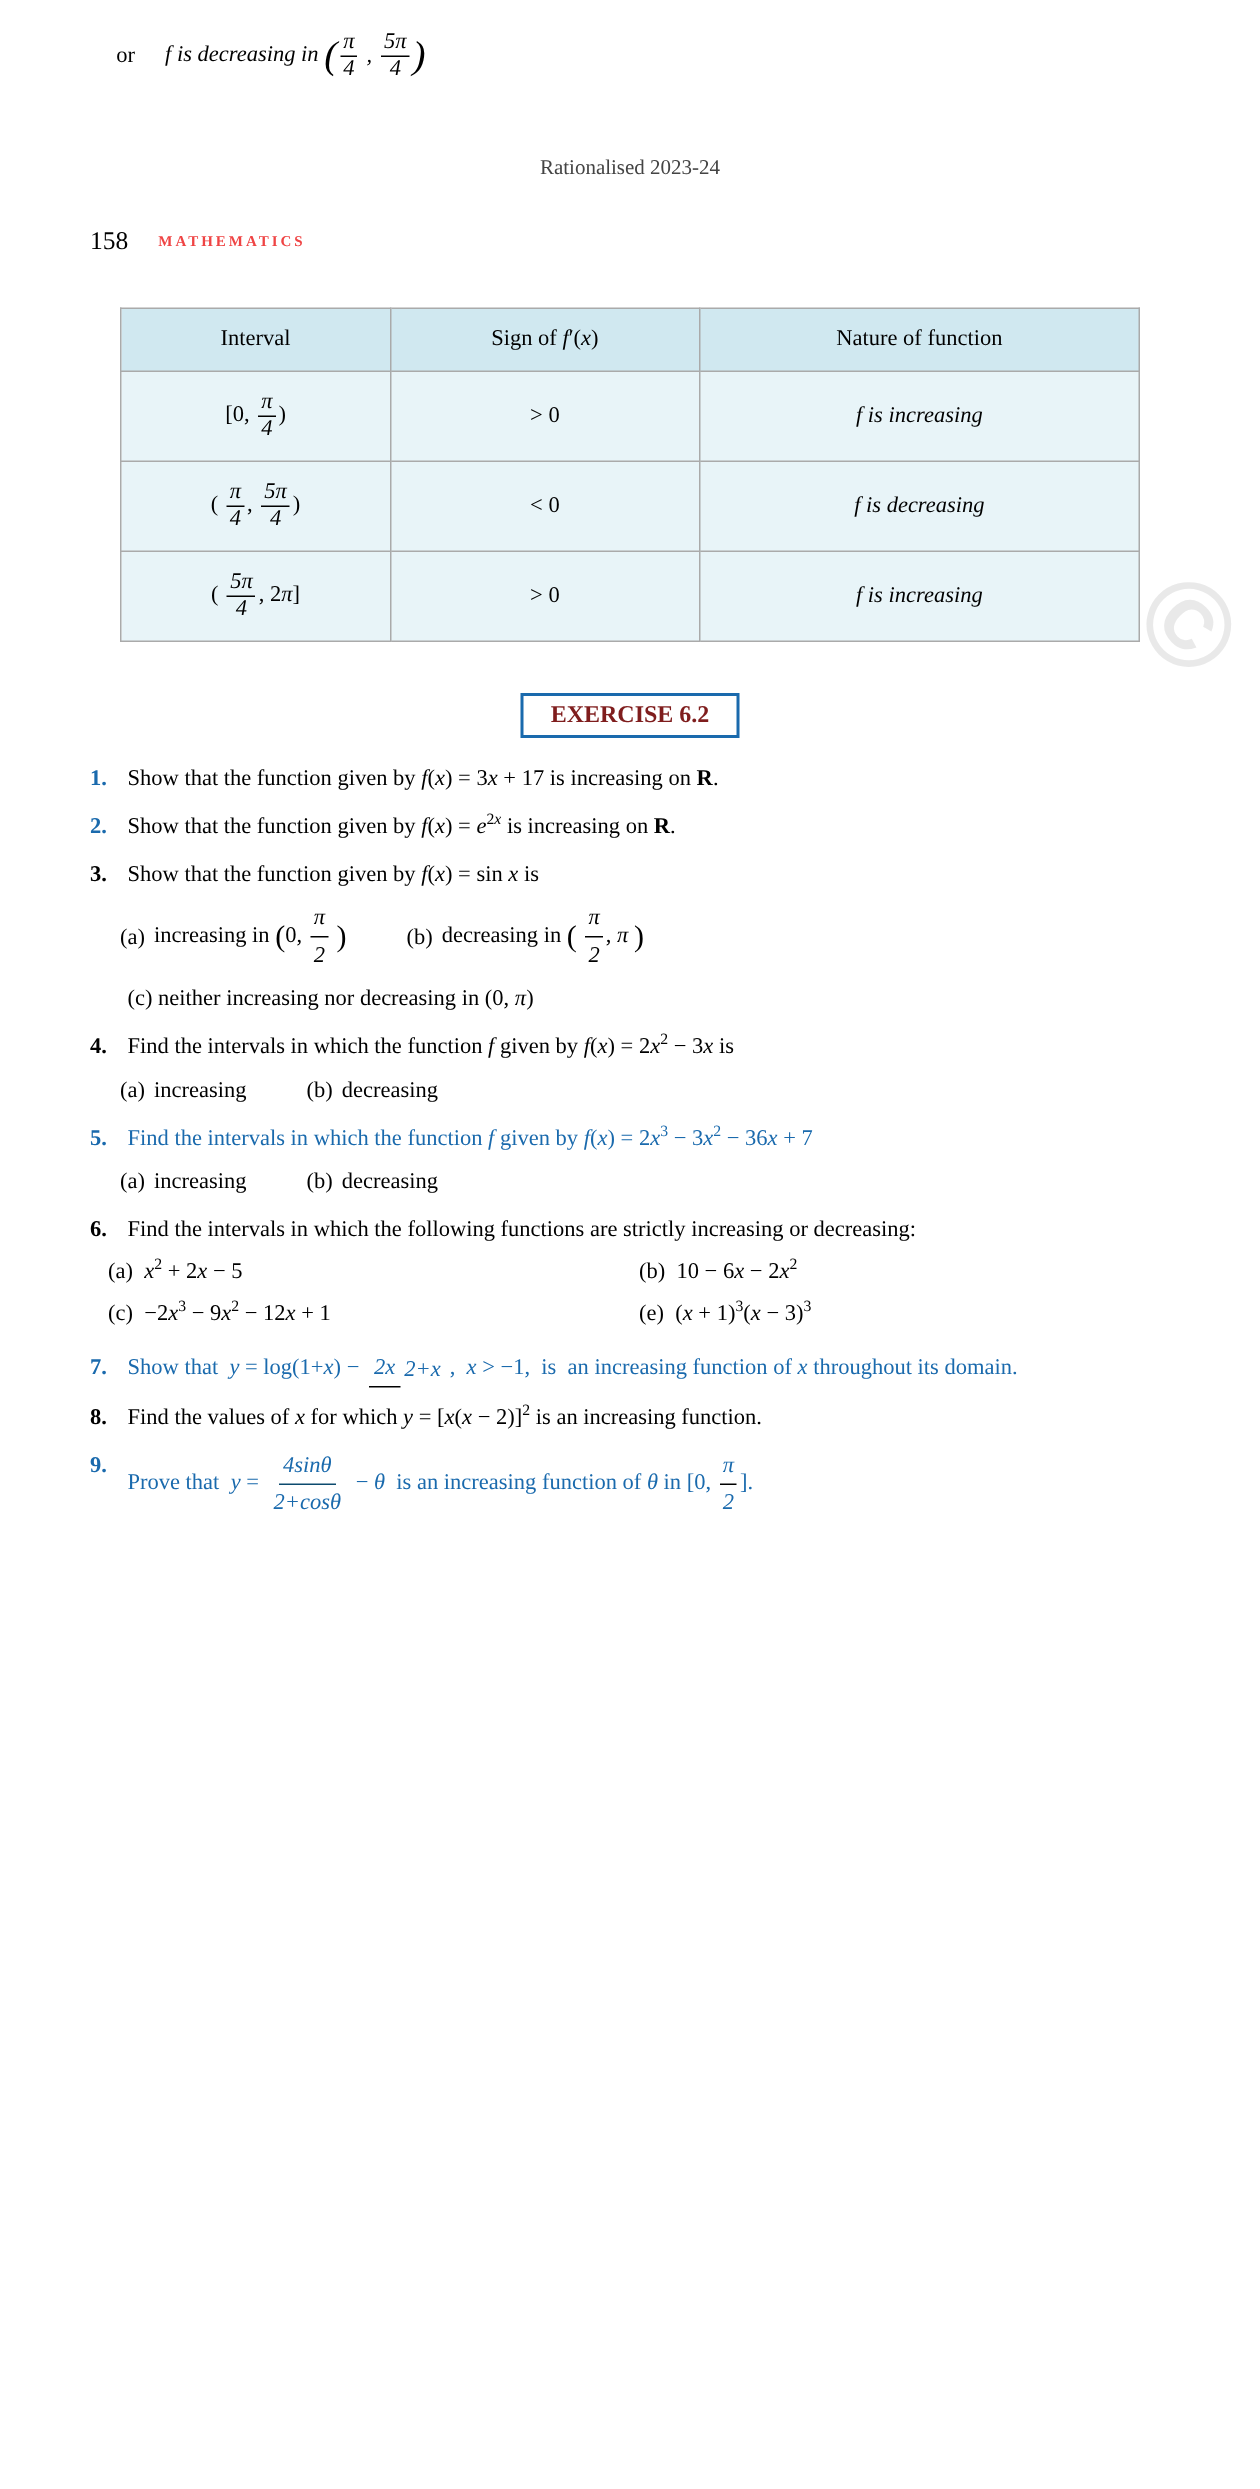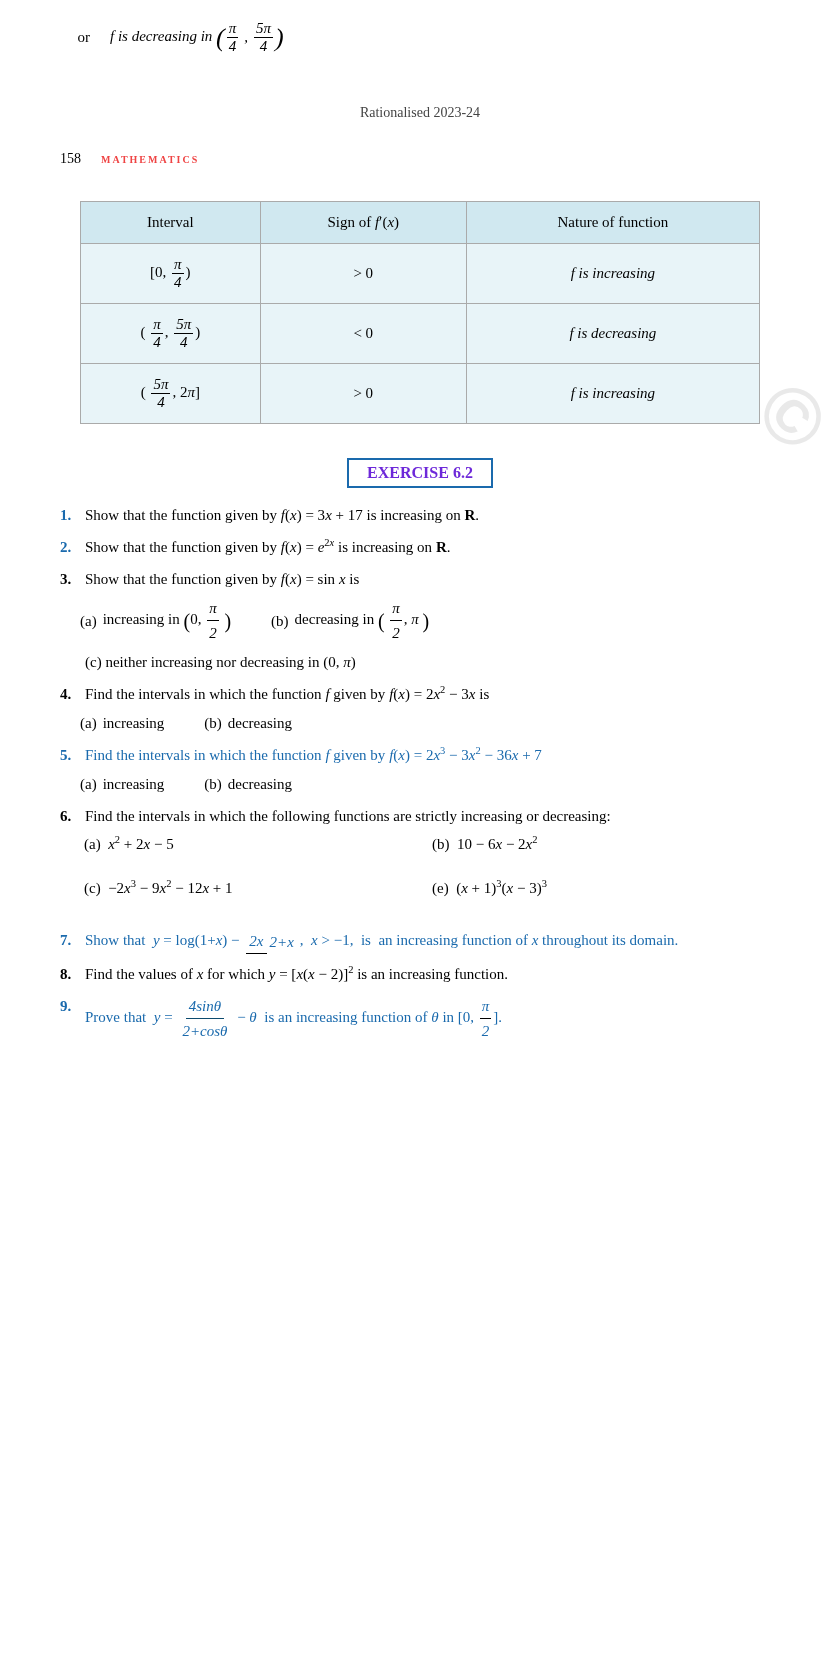--- a/index.html
+++ b/index.html
@@ -79,21 +79,21 @@
     
     .page-header {
       display: flex;
       align-items: center;
       padding: 10px 60px;
       margin-bottom: 10px;
       border-top: none;
     }
 
     .page-num {
-      font-size: 14px;
+      font-size: 17px;
       color: #000;
       margin-right: 20px;
     }
 
     .page-title-header {
       font-size: 10px;
       font-weight: bold;
       letter-spacing: 2px;
       color: #ef4444;
     }
@@ -137,21 +137,21 @@
       text-align: center;
       margin: 15px 0 15px 0;
     }
 
     .exercise-box {
       display: inline-block;
       border: 2px solid #1a6aad;
       padding: 4px 18px;
       font-size: 16px;
       font-weight: bold;
-      color: #6d28d9;
+      color: #7f1d1d;
     }
 
     
     .exercise-content {
       padding: 0 60px;
     }
 
     .ex-num {
       font-weight: bold;
       min-width: 25px;
@@ -232,22 +232,22 @@
     }
 
     .ex-item-row {
       display: flex;
       align-items: flex-start;
     }
 
     .grid-2col {
       display: grid;
       grid-template-columns: 1fr 1fr;
-      gap: 20px 0;
-      margin: 4px 0 4px 24px;
+      gap: 4px 0;
+      margin: 4px 0 4px 12px;
     }
 
     .grid-col {
       font-size: 15px;
     }
   </style>
 </head>
 <body>
 
 <div class="page">

